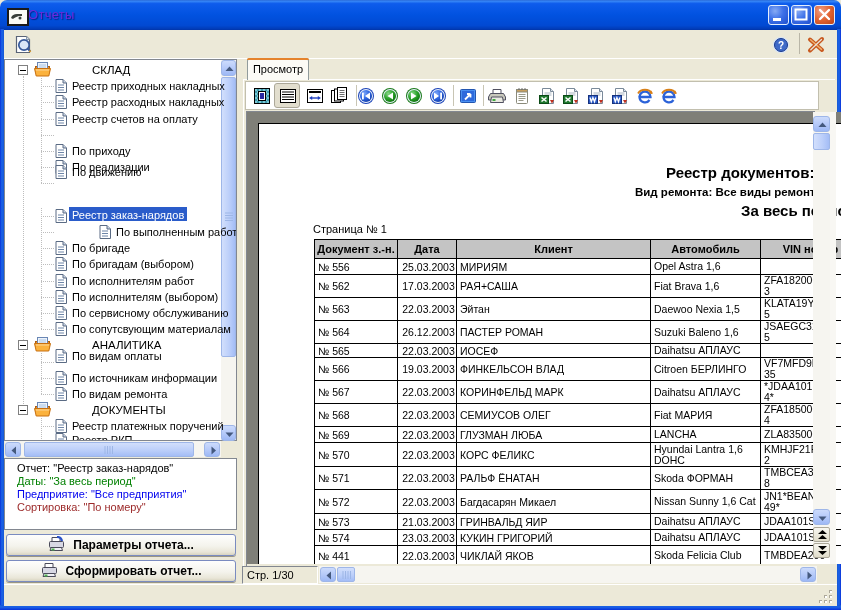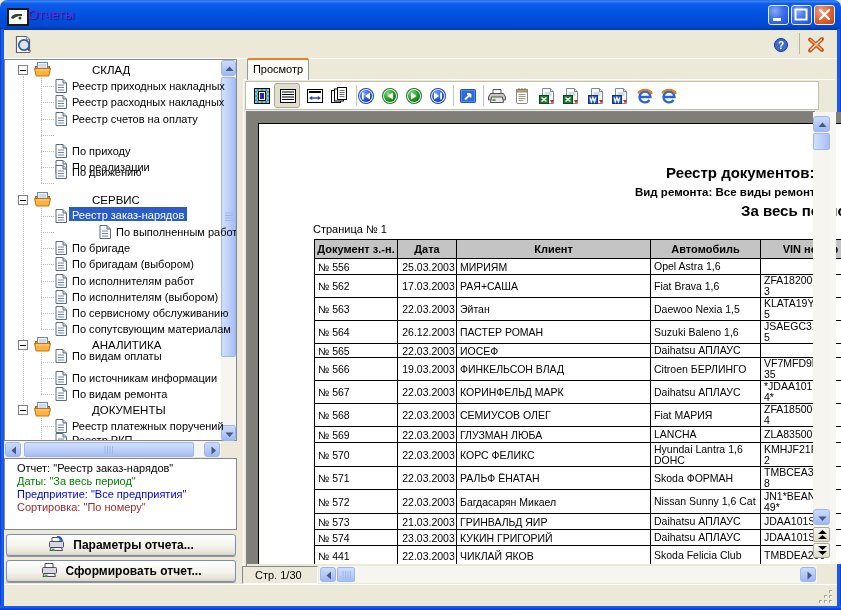--- a/index.html
+++ b/index.html
@@ -62,21 +62,21 @@
 .pvedge{left:246px;top:111px;width:568px;height:454px;border:1px solid #828790;border-right:none;border-bottom:none;}
 .page{position:absolute;left:11px;top:11px;width:640px;height:640px;background:#fff;border:1px solid #000;}
 .rpt{position:absolute;font-size:11px;white-space:nowrap;}
 table.rep{border-collapse:collapse;table-layout:fixed;}
 table.rep td{border:1px solid #000;font-size:10.5px;padding:0 0 0 3px;overflow:hidden;white-space:nowrap;vertical-align:middle;}
 table.rep tr.hdr td{background:#C4C4C4;font-weight:bold;text-align:center;padding:0;font-size:11px;}
 td.dt{text-align:center;padding:0;font-size:10.5px;}
 td.car{font-size:10px;padding-left:2px;white-space:normal;line-height:11px;}
 td.vin{font-size:9.2px;padding-left:2px;white-space:normal;line-height:11px;}
 
-.pstat{left:242px;top:566px;width:76px;height:18px;background:#ECE9D8;border:1px solid #828790;border-right-color:#fff;border-bottom-color:#fff;box-sizing:border-box;font-size:11px;line-height:17px;padding-left:12px;}
+.pstat{left:242px;top:566px;width:76px;height:18px;background:#ECE9D8;border:1px solid #828790;border-right-color:#fff;border-bottom-color:#fff;box-sizing:border-box;font-size:11px;line-height:17px;padding-left:4px;}
 .pgbtn{position:absolute;left:813px;width:17px;height:15px;background:linear-gradient(180deg,#F8F7F1,#E0DCCA);border:1px solid #ACA899;border-radius:2px;box-sizing:border-box;}
 .bstrip{left:4px;top:584px;width:833px;height:21px;background:#ECE9D8;border-top:1px solid #fff;}
 .chev{position:absolute;}
 </style></head>
 <body>
 <div class="win">
  <div class="abs titlebar"></div>
  <div class="abs frame-l"></div>
  <div class="abs frame-r"></div>
  <div class="abs frame-b"></div>
@@ -214,34 +214,20 @@
             <path d="M1 .5 h7 l3.5 3.5 v9.5 h-10.5 z" fill="#fff" stroke="#5A6B84"></path>
             <path d="M8 .5 v3.5 h3.5" fill="#C8D4E4" stroke="#5A6B84"></path>
             <g stroke="#6E86A8">
               <line x1="3" y1="6" x2="9" y2="6"></line>
               <line x1="3" y1="8.5" x2="9" y2="8.5"></line>
               <line x1="3" y1="11" x2="9" y2="11"></line>
             </g>
           </svg>
         </span>
         <span class="lbl">По движению</span>
-      </div>
-<div class="trow cat" style="top:132px;">
-        <span class="exp" style="top:3px;"></span>
-        <span class="fold">
-          <svg width="19" height="16" style="position:absolute;left:0;top:0;">
-            <rect x="2.5" y="4.5" width="14" height="5" fill="#E89030" stroke="#B06010"></rect>
-            <rect x="4.5" y="0.5" width="10" height="9" fill="#EDF3FB" stroke="#6A87B5"></rect>
-            <line x1="6" y1="3" x2="13" y2="3" stroke="#A8C4E4"></line>
-            <line x1="6" y1="5" x2="13" y2="5" stroke="#A8C4E4"></line>
-            <path d="M1.5 6.5 L17.5 6.5 L15.8 14 L3.2 14 Z" fill="#FBB23E" stroke="#C87010" stroke-linejoin="round"></path>
-            <path d="M3 8 L16 8" stroke="#FDD08A" stroke-width="1.2"></path>
-          </svg>
-        </span>
-        <span class="lbl">СЕРВИС</span>
       </div>
 <div class="trow" style="top:148px;">
         <span class="dico">
           <svg width="13" height="14" style="position:absolute;left:0;top:0;">
             <path d="M1 .5 h7 l3.5 3.5 v9.5 h-10.5 z" fill="#fff" stroke="#5A6B84"></path>
             <path d="M8 .5 v3.5 h3.5" fill="#C8D4E4" stroke="#5A6B84"></path>
             <g stroke="#6E86A8">
               <line x1="3" y1="6" x2="9" y2="6"></line>
               <line x1="3" y1="8.5" x2="9" y2="8.5"></line>
               <line x1="3" y1="11" x2="9" y2="11"></line>

